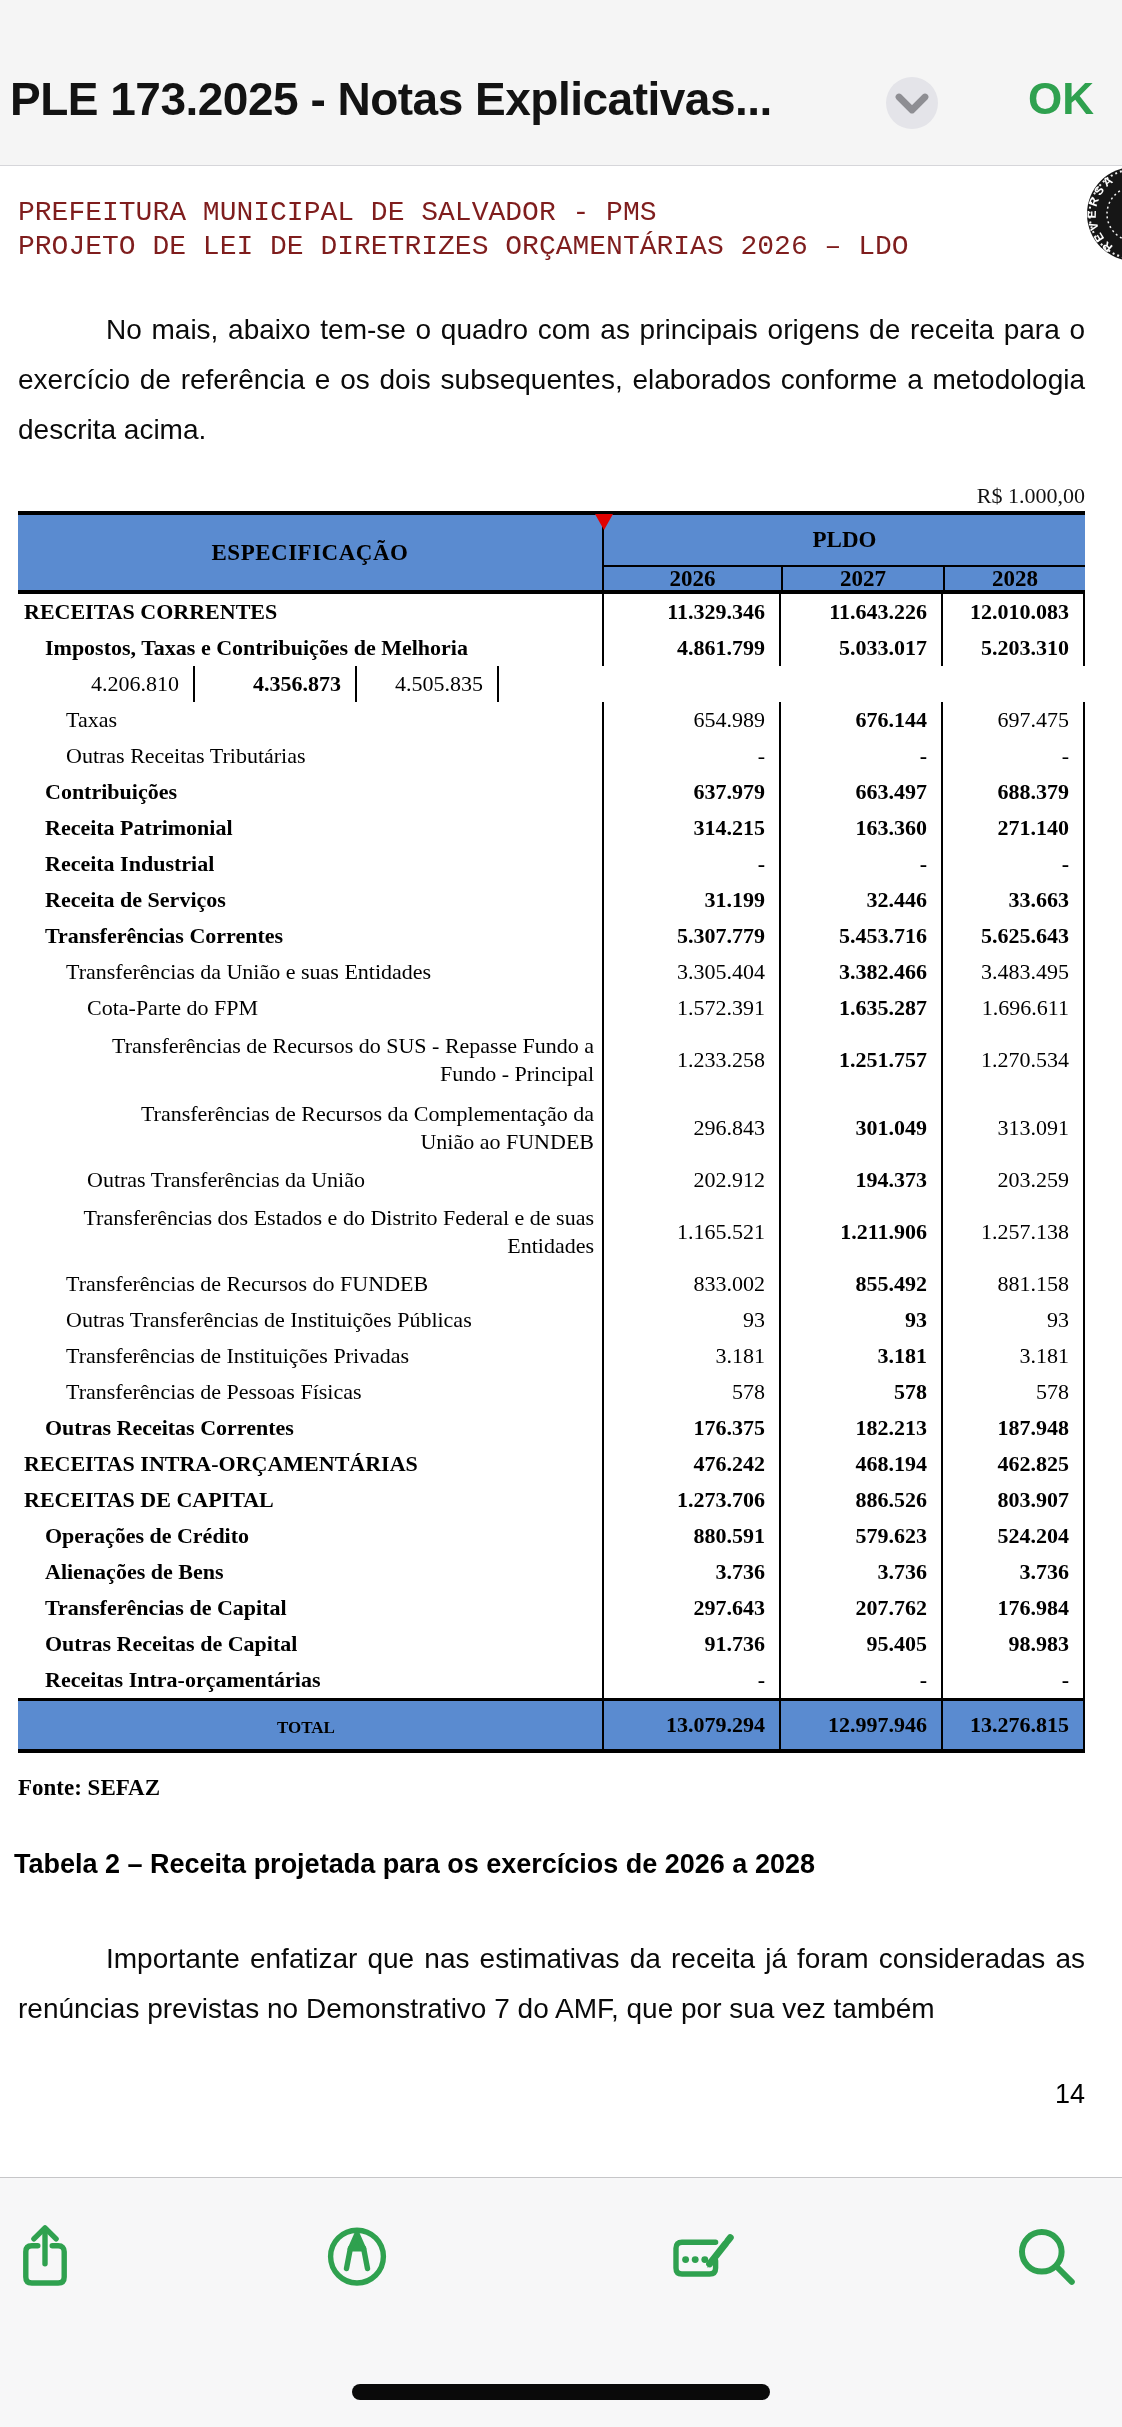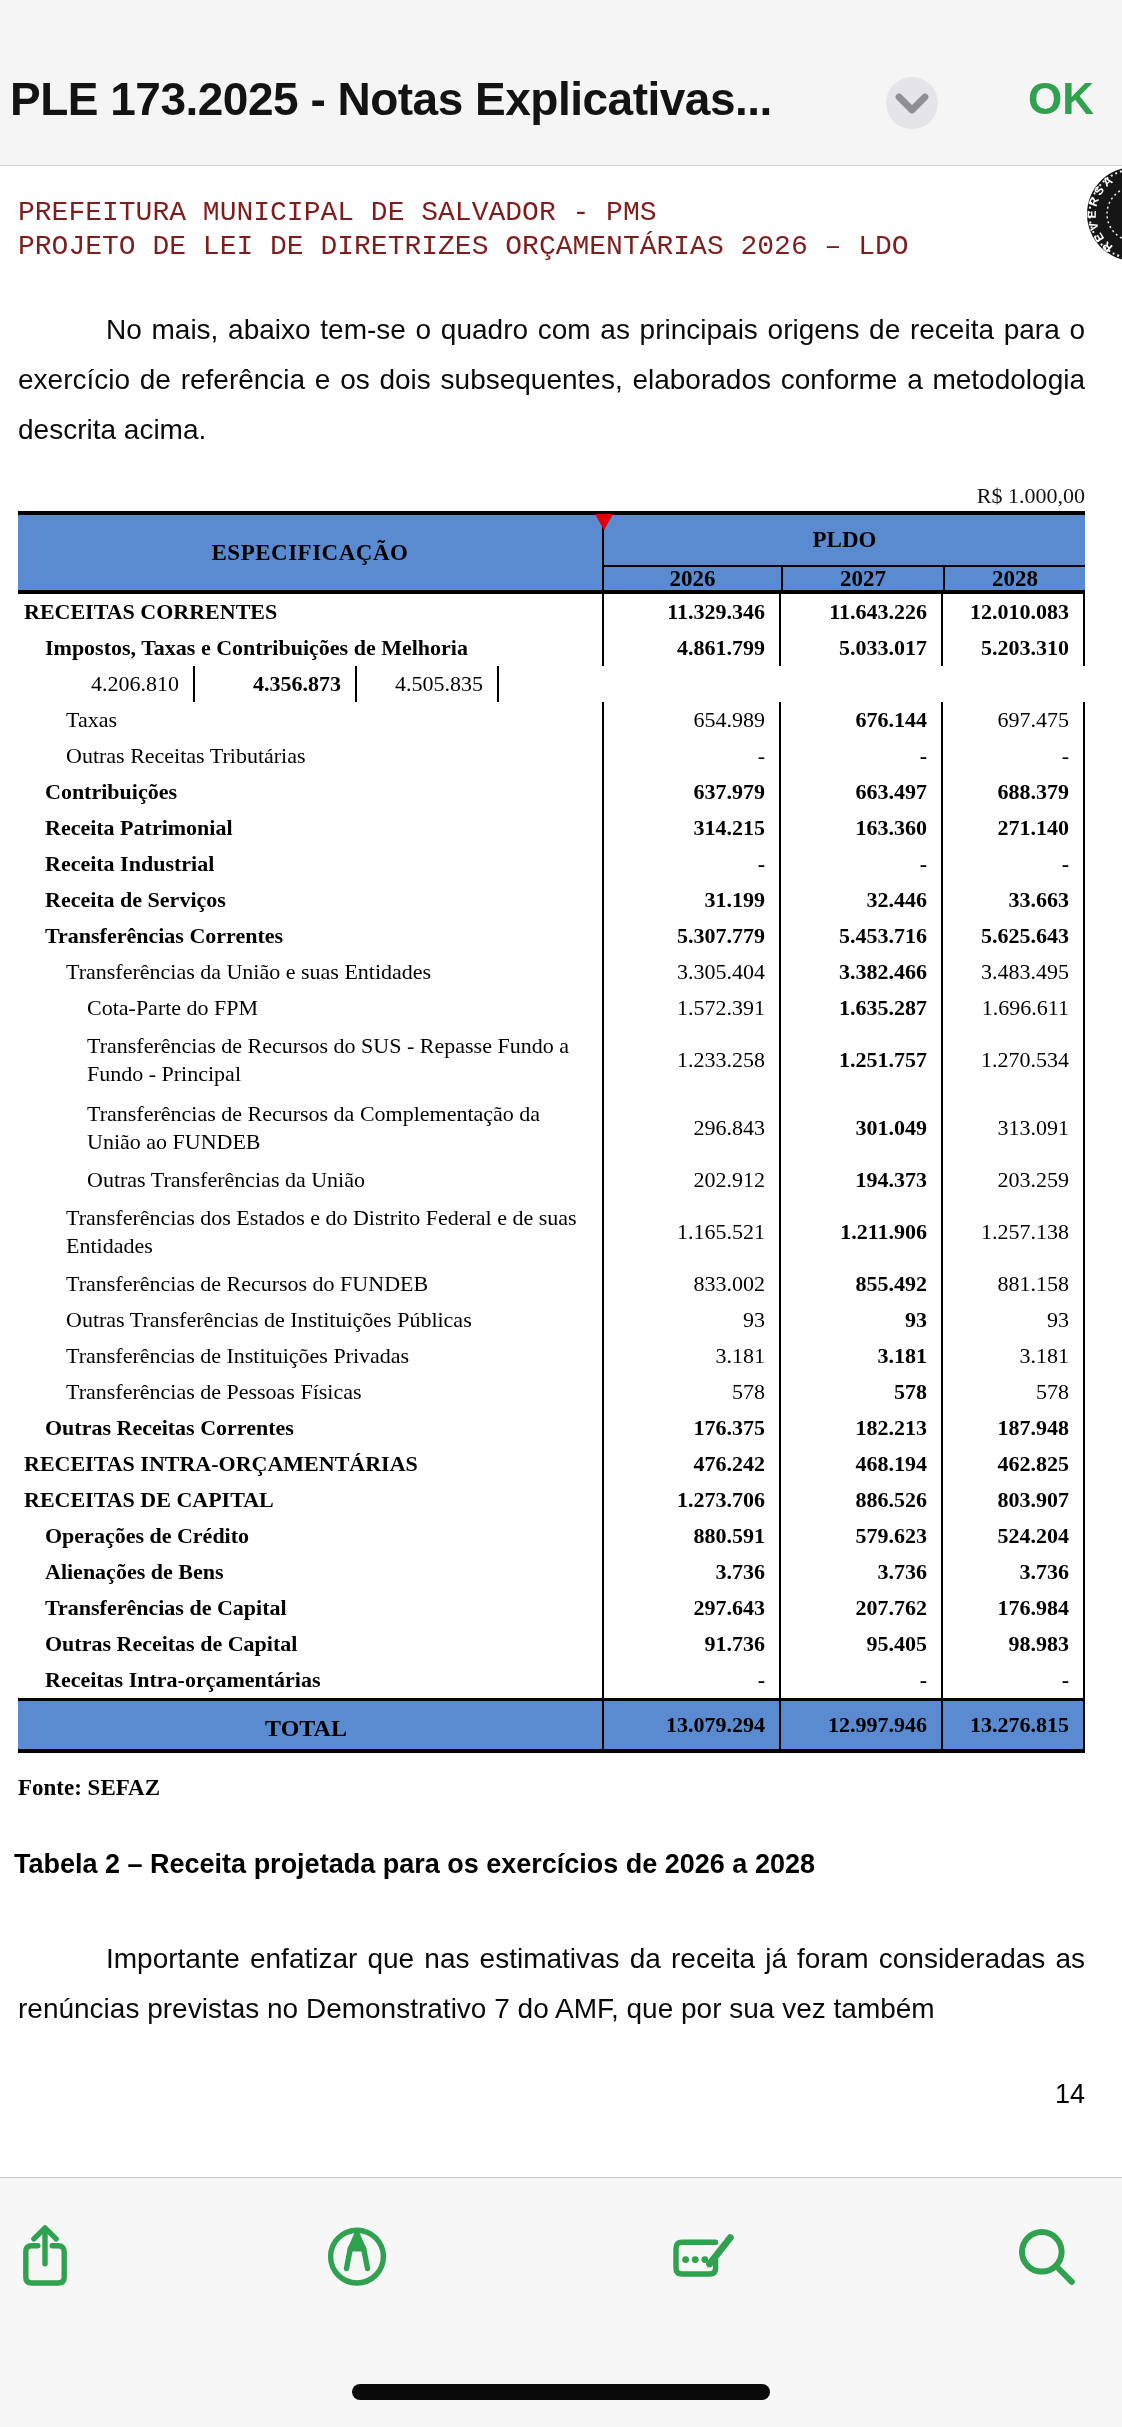--- a/index.html
+++ b/index.html
@@ -30,21 +30,21 @@
   .para { position:absolute; left:18px; width:1067px; font-size:28px; line-height:50px;
           text-align:justify; text-indent:88px; color:#0a0a0a; }
   .p1 { top:138px; }
   .p2 { top:1767px; }
 
   .unit { position:absolute; left:18px; top:316px; width:1067px; text-align:right;
           font-family:"Liberation Serif", serif; font-size:22px; color:#111; }
 
   
   .table { position:absolute; left:18px; top:344px; width:1067px;
-           font-family:"Liberation Serif", serif; color:#000; }
+           font-family:"Liberation Serif", serif; color:#000;text-align:right; }
   .red-flag { position:absolute; left:577px; top:3px; width:0; height:0;
               border-left:9px solid transparent; border-right:9px solid transparent;
               border-top:16px solid #e00000; z-index:3; }
   .thead { display:flex; border-top:4px solid #000; border-bottom:4px solid #000;
            background:#5a8bd0; }
   .spec-h { width:586px; border-right:2px solid #000; display:flex; align-items:center;
             justify-content:center; font-weight:700; font-size:23px; letter-spacing:0.5px; }
   .right-h { width:481px; display:flex; flex-direction:column; }
   .pldo { height:52px; border-bottom:2px solid #000; display:flex; align-items:center;
           justify-content:center; font-weight:700; font-size:23px; }
@@ -68,21 +68,21 @@
   .cell.v2 { width:142px; }
   .trow.bold .cell { font-weight:700; }
   .ind0 { padding-left:6px; }
   .ind1 { padding-left:27px; }
   .ind2 { padding-left:48px; }
   .ind3 { padding-left:69px; }
 
   .trow.total { height:55px; background:#5a8bd0; border-top:3px solid #000;
                 border-bottom:4px solid #000; }
   .trow.total .cell.spec { justify-content:center; align-items:flex-end;
-                           padding-bottom:7px; font-weight:700; font-size:24px; }
+                           padding-bottom:7px; font-weight:700; font-size:17px; }
   .trow.total .cell.val { font-weight:700; }
 
   .fonte { position:absolute; left:18px; top:1608px; font-family:"Liberation Serif", serif;
            font-weight:700; font-size:23px; }
   .caption { position:absolute; left:14px; top:1682px; font-weight:700; font-size:27px; }
   .pagenum { position:absolute; left:18px; top:1912px; width:1067px; text-align:right;
              font-size:27px; }
 
   
   .toolbar { position:absolute; left:0; top:2177px; width:1122px; height:250px;

